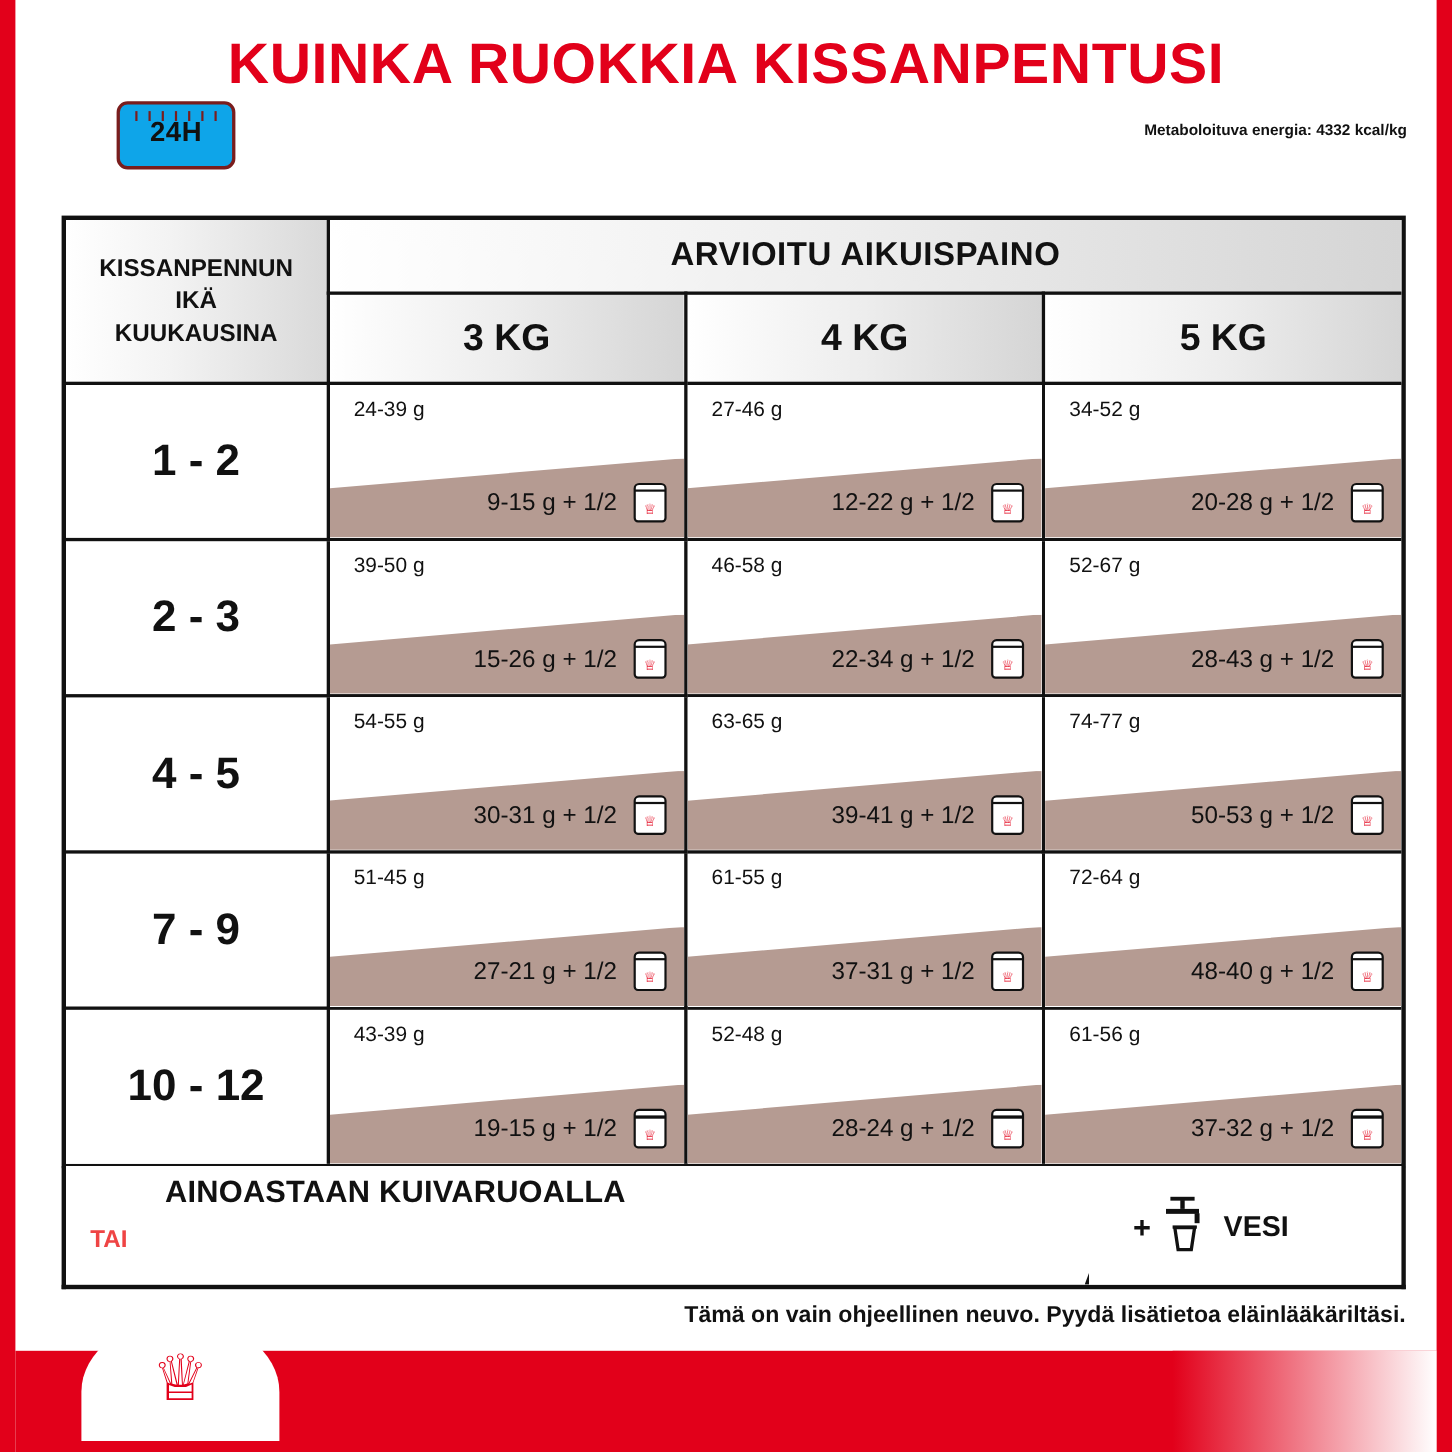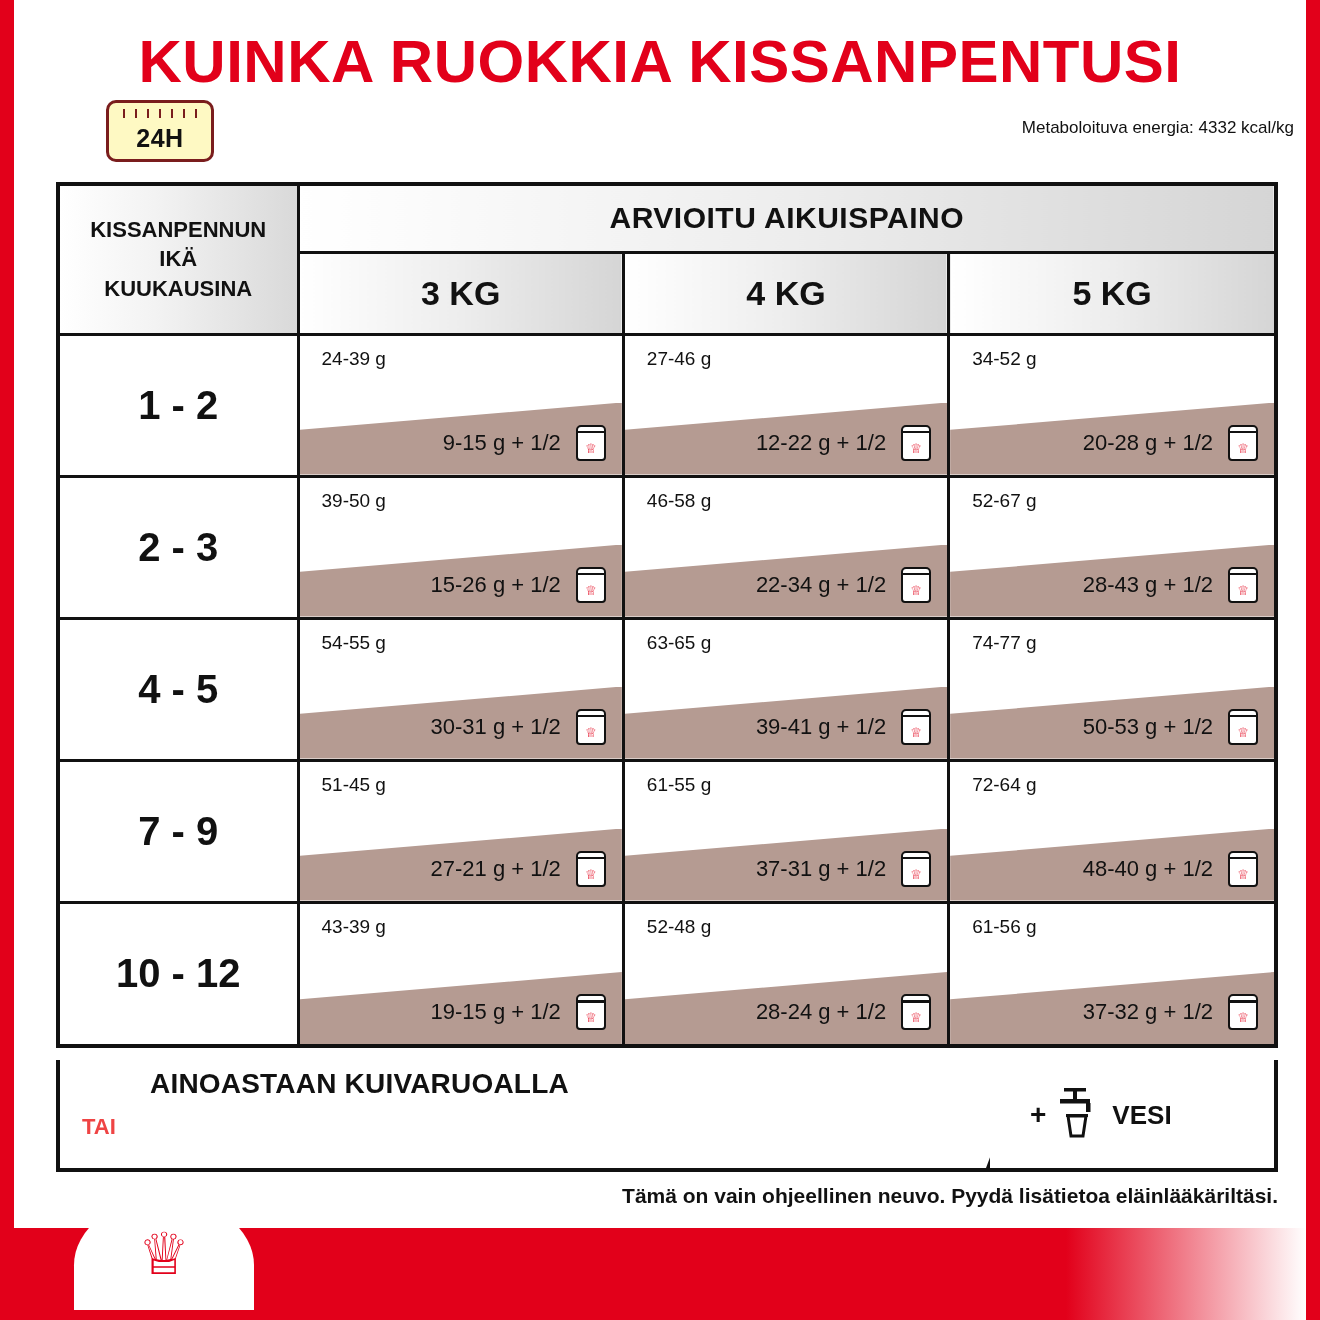--- a/index.html
+++ b/index.html
@@ -19,69 +19,69 @@
   .side-bar.right { right:0; }
 
   .page {
     position:absolute; left:14px; right:14px; top:0; bottom:0;
   }
 
   .title {
     text-align:center;
     color:#e2001a;
     font-weight:bold;
-    font-size:60px;
+    font-size:52px;
     letter-spacing:0.5px;
     margin-top:32px;
     line-height:1.0;
   }
 
   .subline {
     position:relative;
     height:52px;
     margin-top:12px;
   }
   .energy {
     position:absolute;
-    right:12px;
+    right:27px;
     top:14px;
-    font-size:17px;
-    font-weight:normal;
+    font-size:14px;
+    font-weight:bold;
     color:#111;
   }
 
   
   .badge24 {
     position:absolute;
     left:92px;
     top:-4px;
     width:108px;
     height:62px;
     border:3px solid #7a1d1d;
     border-radius:10px;
-    background:#fef9c3;
+    background:#0ea5e9;
     display:flex;
-    align-items:flex-end;
+    align-items:center;
     justify-content:center;
     padding-bottom:6px;
     z-index:5;
   }
   .badge24 .lbl { font-size:25px; font-weight:bold; color:#111; letter-spacing:0.5px;}
   .badge24 .ticks {
     position:absolute; top:6px; left:0; right:0; height:18px;
   }
   .badge24 .ticks span {
     position:absolute; top:0; width:2px; height:9px; background:#7a1d1d;
   }
 
   
   .table-wrap {
     position:absolute;
     left:42px;
-    top:182px;
+    top:196px;
     width:1222px;
     border:4px solid #111;
     background:#fff;
   }
   table.feed {
     border-collapse:collapse;
     width:100%;
     table-layout:fixed;
   }
   table.feed th, table.feed td { padding:0; }

